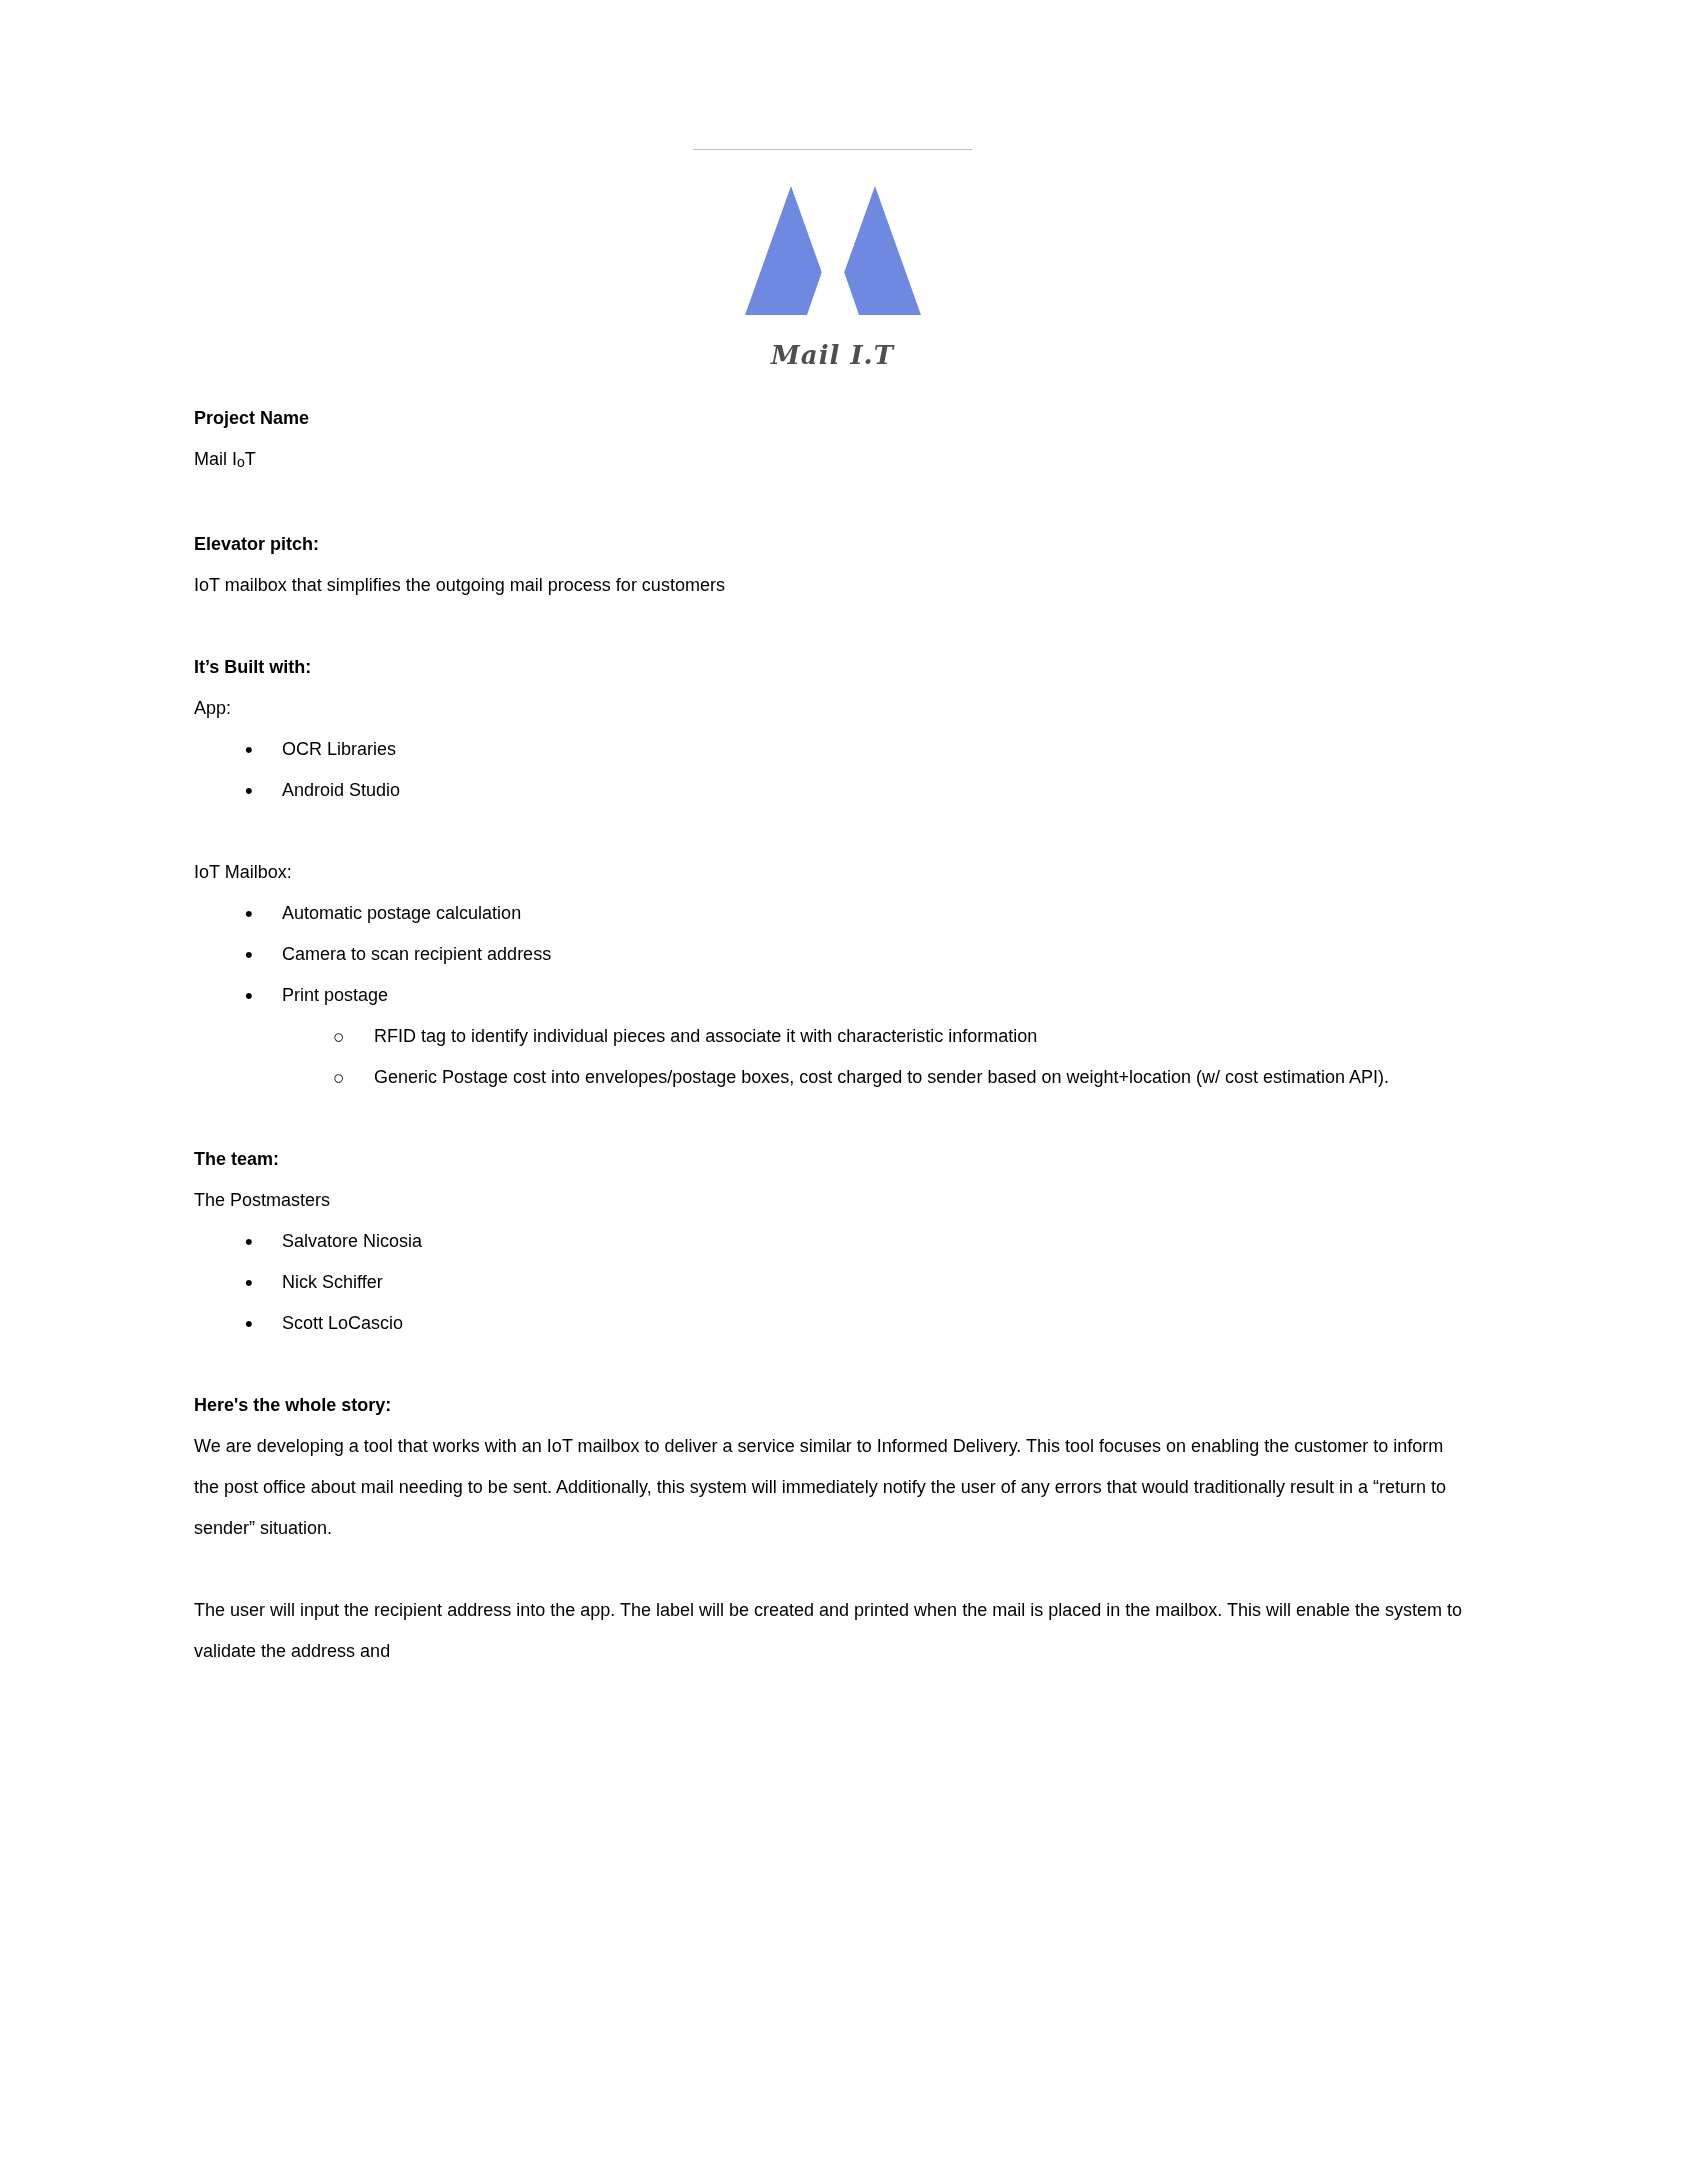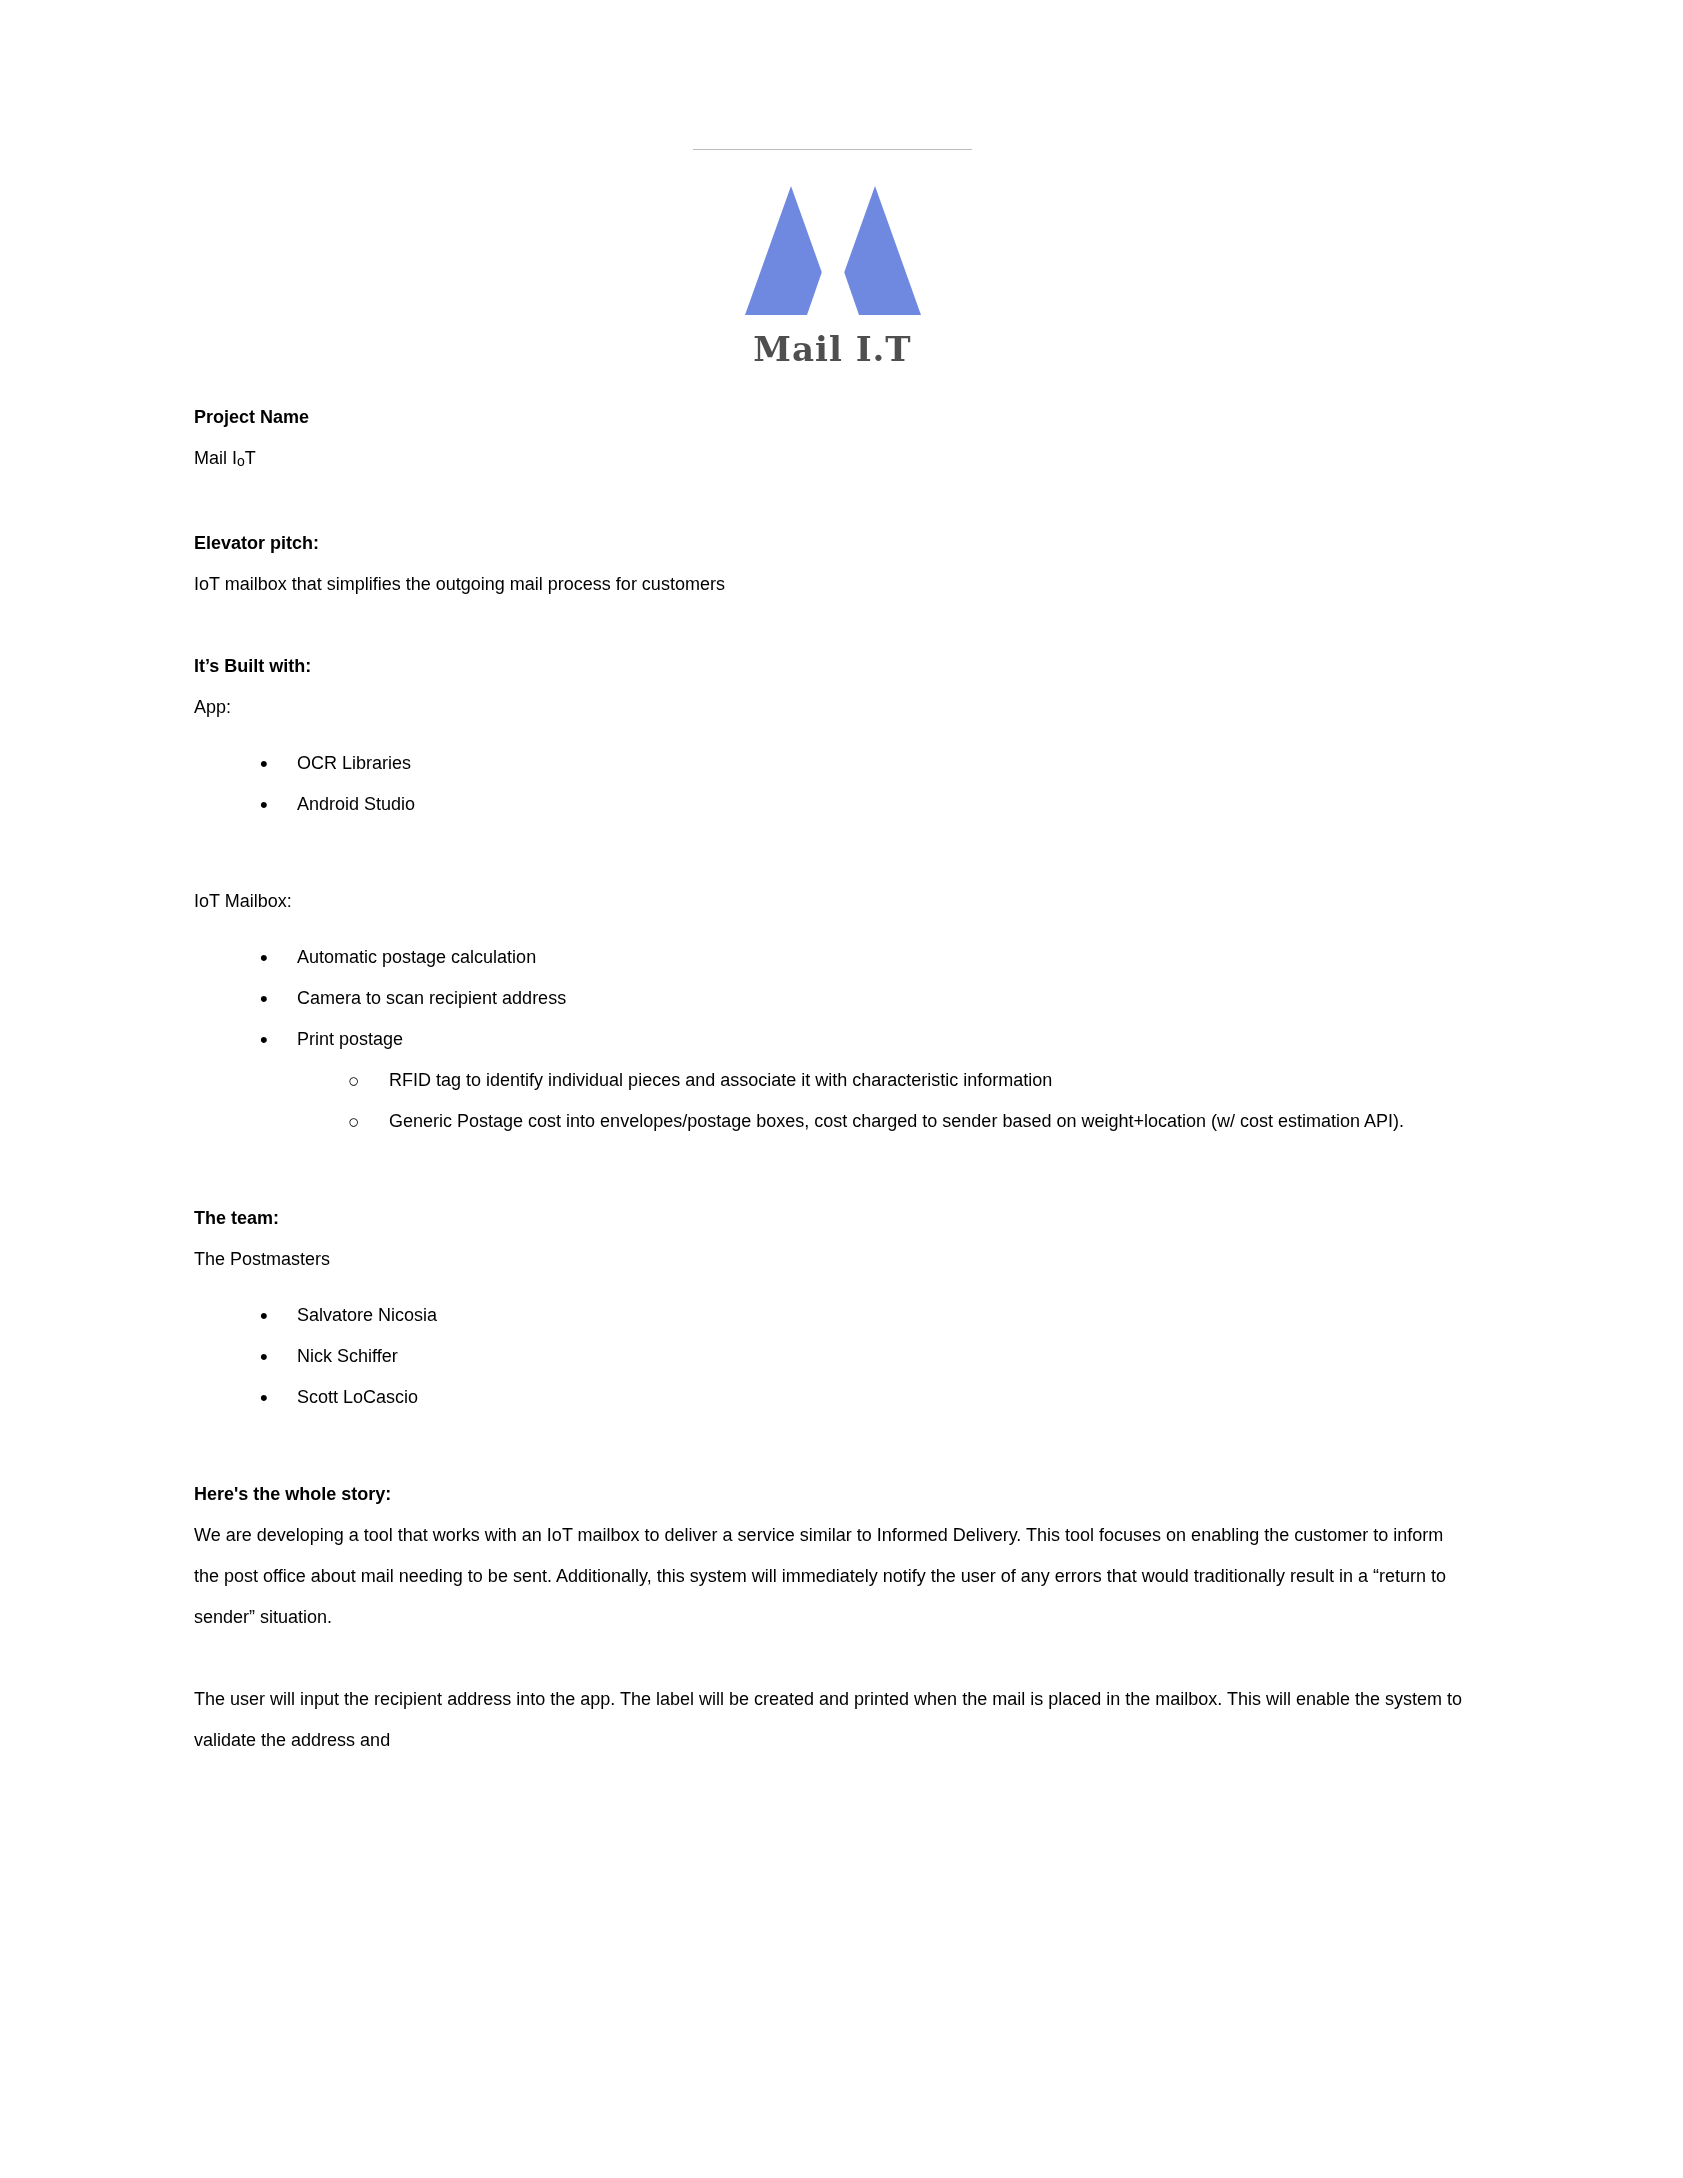--- a/index.html
+++ b/index.html
@@ -62,46 +62,47 @@
     left: 50%;
     transform: translateX(-50%);
     bottom: 0;
     width: 0;
     height: 0;
     border-left: 26px solid transparent;
     border-right: 26px solid transparent;
     border-bottom: 75px solid #ffffff;
   }
   .logo-text {
-    margin-top: 10px;
+    margin-top: 21px;
     font-family: "DejaVu Serif", serif;
     font-weight: bold;
-    font-size: 34px;
+    font-size: 26px;
     letter-spacing: 1px;
     color: #4f4f4f;
+    font-style: italic;
   }
 
   
   .doc {
     font-size: 18px;
     line-height: 41px;
   }
   .h {
     font-weight: bold;
     margin: 0;
   }
   .p {
     margin: 0;
   }
   .spacer {
     height: 41px;
   }
   ul.lvl1 {
     list-style: none;
-    margin: 15px;
+    margin: 0;
     padding: 0 0 0 48px;
   }
   ul.lvl1 > li {
     position: relative;
     padding-left: 40px;
     margin: 0;
   }
   ul.lvl1 > li::before {
     content: "\2022";
     position: absolute;

